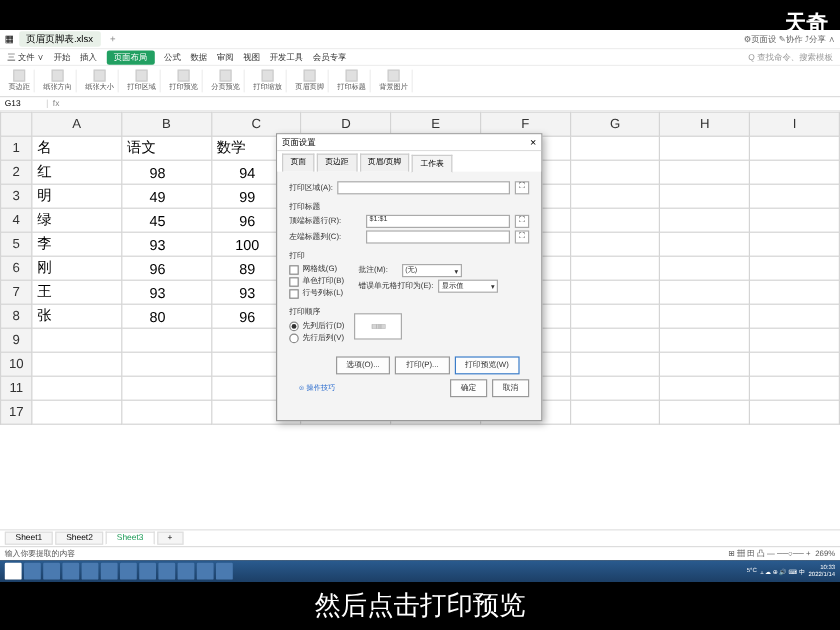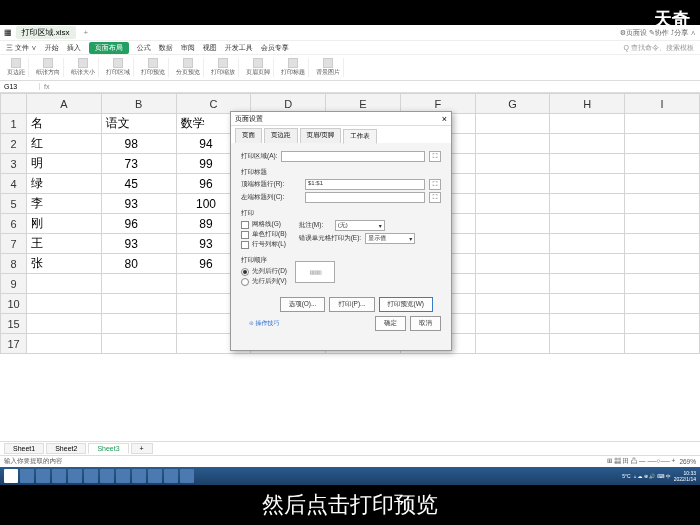--- a/index.html
+++ b/index.html
@@ -70,21 +70,21 @@
     <span>天奇</span>
   </div>
 <div class="watermark">
     <span class="logo-ico"></span>
     <span>天奇生活</span>
   </div>
 
 <div class="app">
   <div class="titlebar">
     <span>▦</span>
-    <span class="doc">打印区域.xlsx</span>
+    <span class="doc">页眉页脚表.xlsx</span>
     <span class="plus">+</span>
     <span class="right">⚙页面设  ✎协作  ⤴分享  ∧</span>
   </div>
 
   <div class="menubar" id="menubar">
       <span class="item">三 文件 ∨</span>
       <span class="item">开始</span>
       <span class="item">插入</span>
       <span class="item active">页面布局</span>
       <span class="item">公式</span>
@@ -181,21 +181,21 @@
             <td></td>
             <td></td>
             <td></td>
             <td></td>
             <td></td>
             <td></td>
           </tr>
           <tr>
             <th>3</th>
             <td class="name">明</td>
-            <td class="data">73</td>
+            <td class="data">49</td>
             <td class="data">99</td>
             <td></td>
             <td></td>
             <td></td>
             <td></td>
             <td></td>
             <td></td>
           </tr>
           <tr>
             <th>4</th>
@@ -275,21 +275,21 @@
             <td class=""></td>
             <td class=""></td>
             <td class=""></td>
             <td class=""></td>
             <td class=""></td>
             <td class=""></td>
             <td class=""></td>
             <td class=""></td>
           </tr>
           <tr>
-            <th>15</th>
+            <th>11</th>
             <td class=""></td>
             <td class=""></td>
             <td class=""></td>
             <td class=""></td>
             <td class=""></td>
             <td class=""></td>
             <td class=""></td>
             <td class=""></td>
             <td class=""></td>
           </tr>

